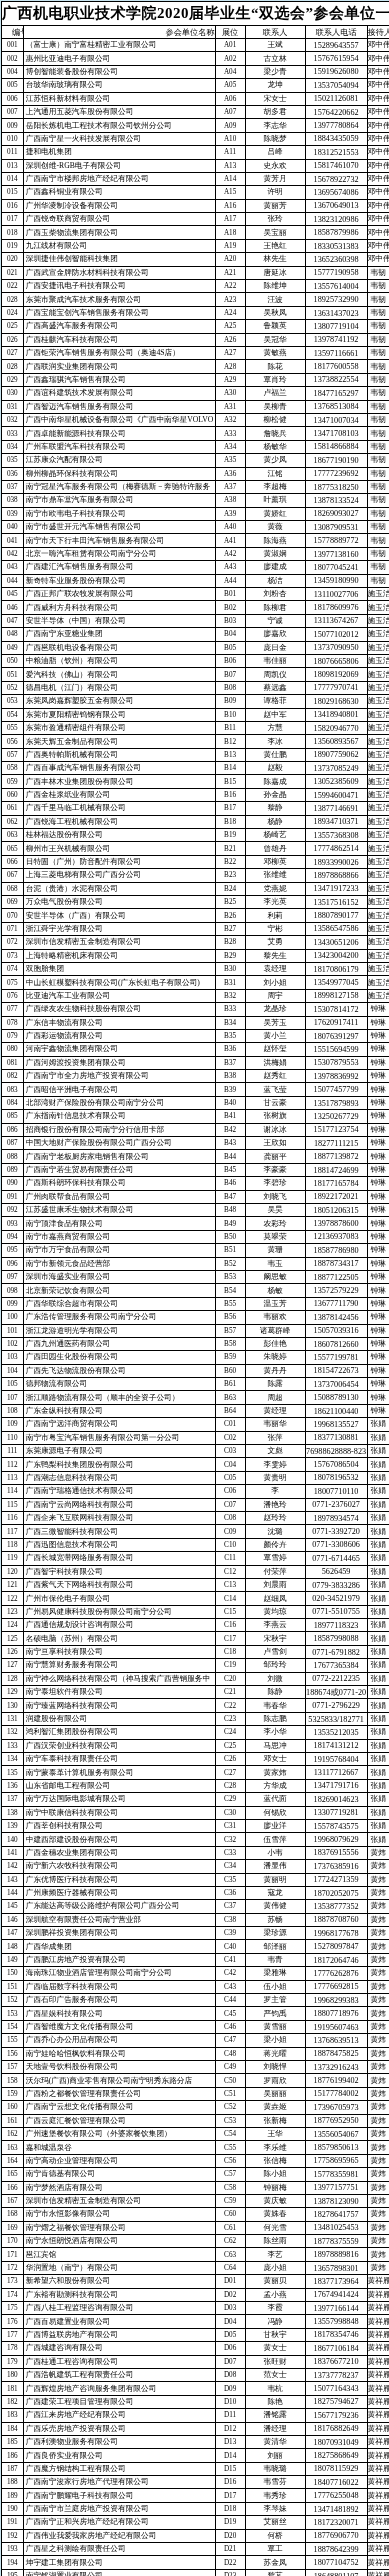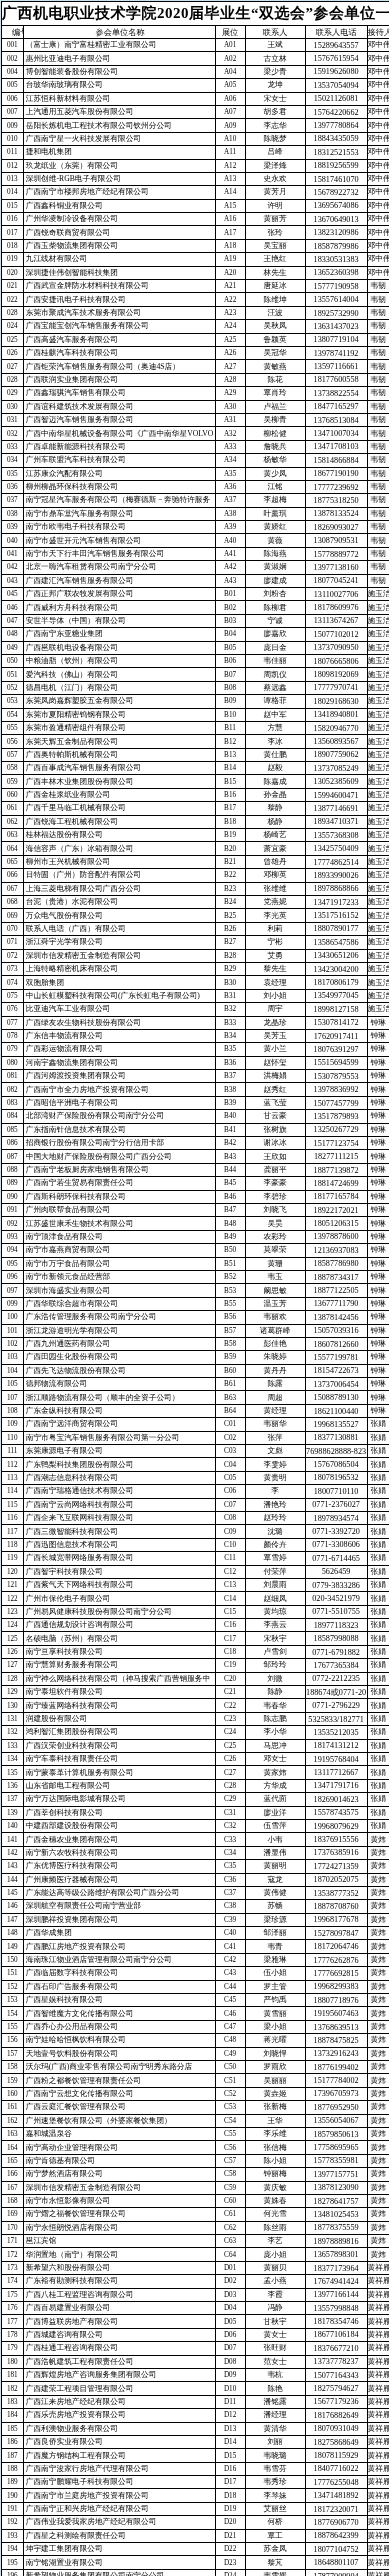--- a/index.html
+++ b/index.html
@@ -6,21 +6,21 @@
   body { background:#c9e5f0; font-family:"Liberation Serif", serif; }
   .sheet { width:389px; }
   table { border-collapse:collapse; table-layout:fixed; width:387px; margin:1px auto 0 1px; background:#ffffff; }
   th, td { border:0.5px solid #000; overflow:hidden; white-space:nowrap; padding:0; }
   .title-row th {
     height:23px; font-size:15px; font-weight:bold; text-align:center;
     font-family:"Liberation Serif", serif; letter-spacing:0.5px;
   }
   .head-row th { height:12px; font-size:8.2px; font-weight:normal; }
   .head-row th.h-no   { text-align:right; padding-left:10px; }
-  .head-row th.h-name { text-align:center; padding-left:2px; }
+  .head-row th.h-name { text-align:right; padding-left:2px; }
   .head-row th.h-booth, .head-row th.h-contact, .head-row th.h-phone, .head-row th.h-recep { text-align:center; }
   tbody td { height:12.4px; font-size:7.7px; }
   td.no    { text-align:center; font-size:7.2px; }
   td.name  { text-align:left; padding-left:2.1px; }
   td.booth { text-align:center; font-size:7.2px; }
   td.contact { text-align:center; }
   td.phone { text-align:center; font-size:8.2px; }
   td.recep { text-align:center; }
 </style>
 </head>
@@ -116,28 +116,20 @@
         </tr>
         <tr>
           <td class="no">011</td>
           <td class="name">捷和电机集团</td>
           <td class="booth">A11</td>
           <td class="contact">吕峰</td>
           <td class="phone">18312521553</td>
           <td class="recep">邓中伟</td>
         </tr>
         <tr>
-          <td class="no">012</td>
-          <td class="name">玖龙纸业（东莞）有限公司</td>
-          <td class="booth">A12</td>
-          <td class="contact">梁泽烽</td>
-          <td class="phone">18819256599</td>
-          <td class="recep">邓中伟</td>
-        </tr>
-        <tr>
           <td class="no">013</td>
           <td class="name">深圳创维-RGB电子有限公司</td>
           <td class="booth">A13</td>
           <td class="contact">史永欢</td>
           <td class="phone">15817461070</td>
           <td class="recep">邓中伟</td>
         </tr>
         <tr>
           <td class="no">014</td>
           <td class="name">广西南宁市楼邦房地产经纪有限公司</td>
@@ -372,20 +364,28 @@
         </tr>
         <tr>
           <td class="no">043</td>
           <td class="name">广西建汇汽车销售服务有限公司</td>
           <td class="booth">A43</td>
           <td class="contact">廖建成</td>
           <td class="phone">18077045241</td>
           <td class="recep">韦韧</td>
         </tr>
         <tr>
+          <td class="no">044</td>
+          <td class="name">新奇特车业服务股份有限公司</td>
+          <td class="booth">A44</td>
+          <td class="contact">杨洁</td>
+          <td class="phone">13459180990</td>
+          <td class="recep">韦韧</td>
+        </tr>
+        <tr>
           <td class="no">045</td>
           <td class="name">广西正邦广联农牧发展有限公司</td>
           <td class="booth">B01</td>
           <td class="contact">刘粉杏</td>
           <td class="phone">13110027706</td>
           <td class="recep">施玉洁</td>
         </tr>
         <tr>
           <td class="no">046</td>
           <td class="name">广西威利方舟科技有限公司</td>
@@ -524,28 +524,20 @@
         </tr>
         <tr>
           <td class="no">063</td>
           <td class="name">桂林福达股份有限公司</td>
           <td class="booth">B19</td>
           <td class="contact">杨崎艺</td>
           <td class="phone">13557368308</td>
           <td class="recep">施玉洁</td>
         </tr>
         <tr>
-          <td class="no">064</td>
-          <td class="name">海信容声（广东）冰箱有限公司</td>
-          <td class="booth">B20</td>
-          <td class="contact">萧宜豪</td>
-          <td class="phone">13425750409</td>
-          <td class="recep">施玉洁</td>
-        </tr>
-        <tr>
           <td class="no">065</td>
           <td class="name">柳州市王兴机械有限公司</td>
           <td class="booth">B21</td>
           <td class="contact">曾雄丹</td>
           <td class="phone">17774862514</td>
           <td class="recep">施玉洁</td>
         </tr>
         <tr>
           <td class="no">066</td>
           <td class="name">日特固（广州）防音配件有限公司</td>
@@ -573,21 +565,21 @@
         <tr>
           <td class="no">069</td>
           <td class="name">万众电气股份有限公司</td>
           <td class="booth">B25</td>
           <td class="contact">李光英</td>
           <td class="phone">13517516152</td>
           <td class="recep">施玉洁</td>
         </tr>
         <tr>
           <td class="no">070</td>
-          <td class="name">联系人电话（广西）有限公司</td>
+          <td class="name">安世半导体（广西）有限公司</td>
           <td class="booth">B26</td>
           <td class="contact">利莉</td>
           <td class="phone">18807890177</td>
           <td class="recep">施玉洁</td>
         </tr>
         <tr>
           <td class="no">071</td>
           <td class="name">浙江舜宇光学有限公司</td>
           <td class="booth">B27</td>
           <td class="contact">宁彬</td>
@@ -796,20 +788,28 @@
         </tr>
         <tr>
           <td class="no">097</td>
           <td class="name">深圳市海盛实业有限公司</td>
           <td class="booth">B53</td>
           <td class="contact">阚思敏</td>
           <td class="phone">18877122505</td>
           <td class="recep">钟琳</td>
         </tr>
         <tr>
+          <td class="no">098</td>
+          <td class="name">北京新荣记饮食有限公司</td>
+          <td class="booth">B54</td>
+          <td class="contact">杨敏</td>
+          <td class="phone">13572579229</td>
+          <td class="recep">钟琳</td>
+        </tr>
+        <tr>
           <td class="no">099</td>
           <td class="name">广西华联综合超市有限公司</td>
           <td class="booth">B55</td>
           <td class="contact">温玉芳</td>
           <td class="phone">13677711790</td>
           <td class="recep">钟琳</td>
         </tr>
         <tr>
           <td class="no">100</td>
           <td class="name">广东浩传管理服务有限公司南宁分公司</td>
@@ -1097,20 +1097,28 @@
           <td class="contact">方华成</td>
           <td class="phone">13471791716</td>
           <td class="recep">张娟</td>
         </tr>
         <tr>
           <td class="no">137</td>
           <td class="name">南宁万达国际电影城有限公司</td>
           <td class="booth">C29</td>
           <td class="contact">蓝代面</td>
           <td class="phone">18269014623</td>
+          <td class="recep">张娟</td>
+        </tr>
+        <tr>
+          <td class="no">138</td>
+          <td class="name">南宁中联康信科技有限公司</td>
+          <td class="booth">C30</td>
+          <td class="contact">何锡欣</td>
+          <td class="phone">13307719281</td>
           <td class="recep">张娟</td>
         </tr>
         <tr>
           <td class="no">139</td>
           <td class="name">广西莘创科技有限公司</td>
           <td class="booth">C31</td>
           <td class="contact">廖业洋</td>
           <td class="phone">15578743575</td>
           <td class="recep">张娟</td>
         </tr>

